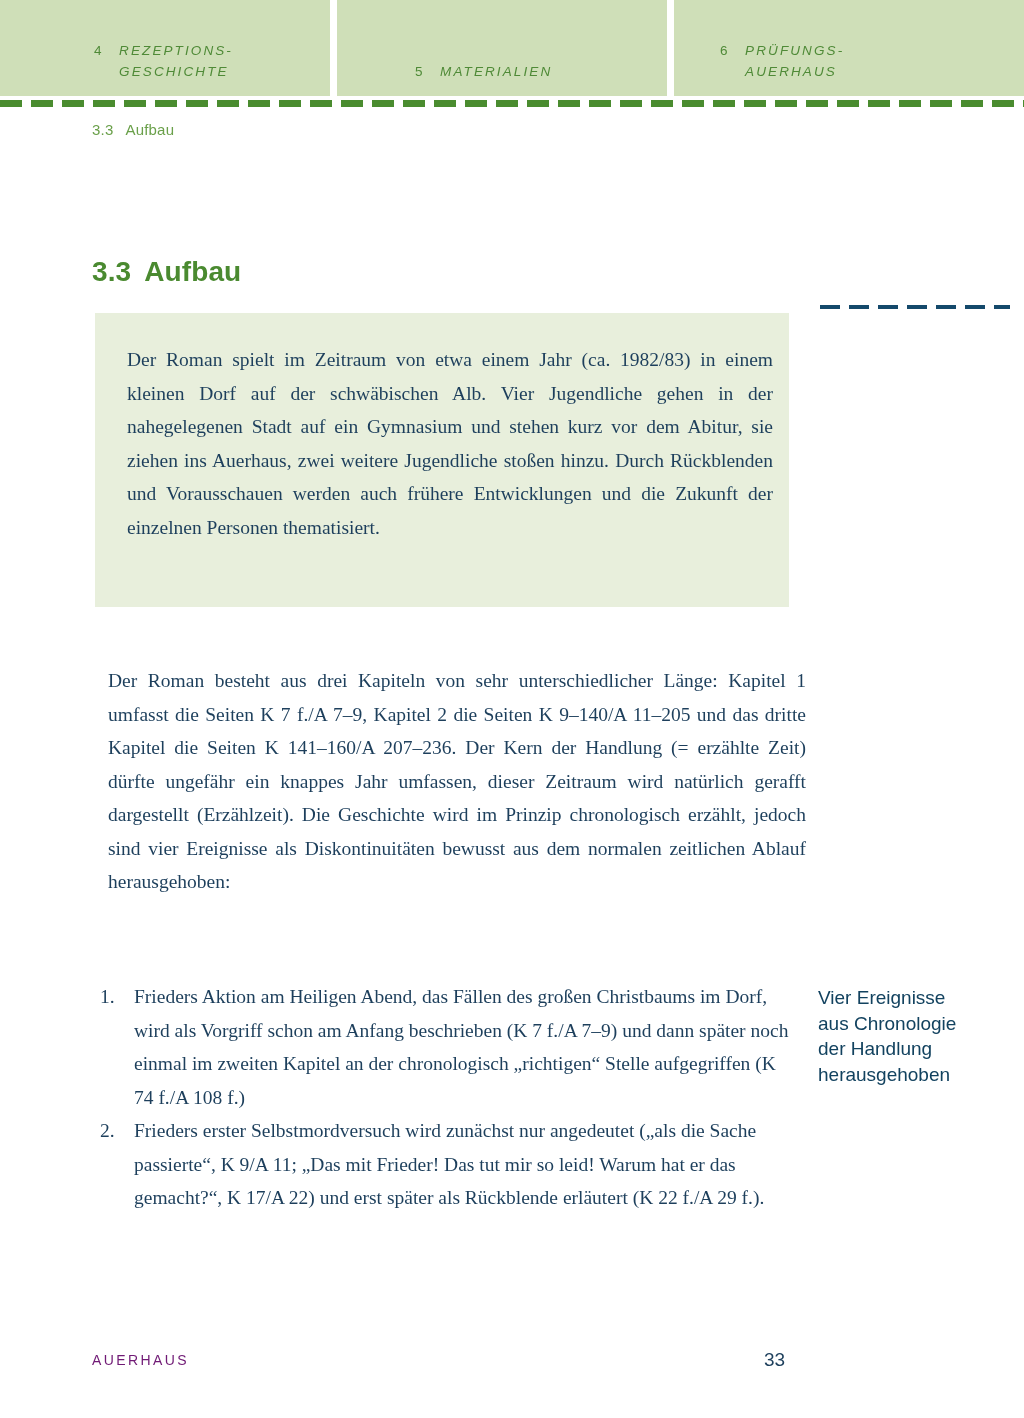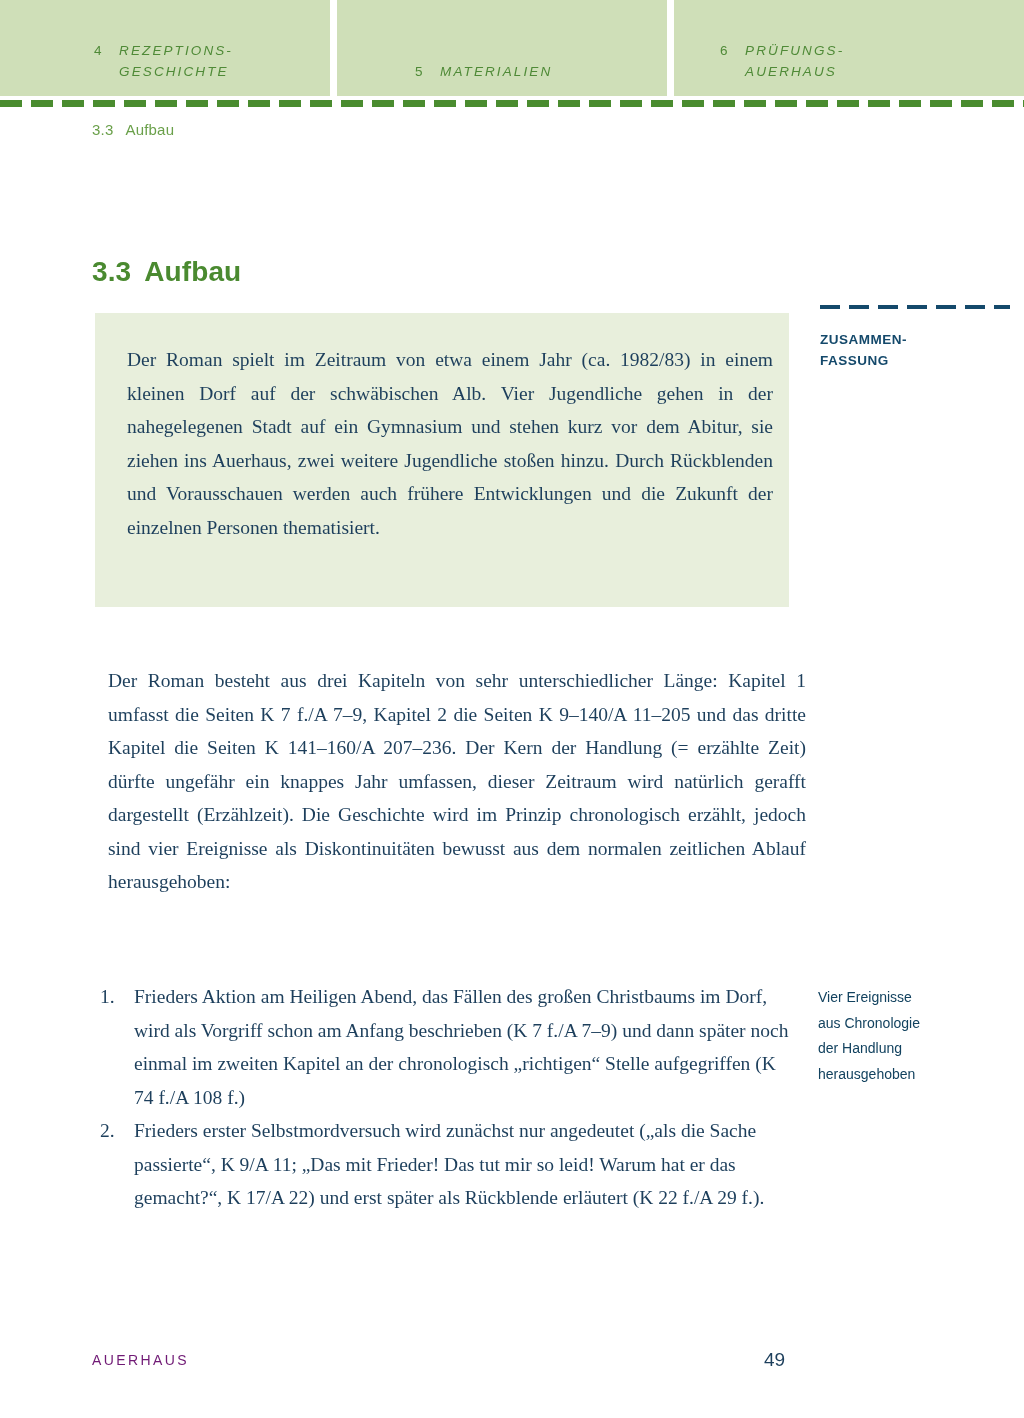--- a/index.html
+++ b/index.html
@@ -146,21 +146,21 @@
     line-height: 21px;
     white-space: pre-line;
   }
 
   
   .margin-note-side {
     position: absolute;
     left: 818px;
     top: 985px;
     width: 200px;
-    font-size: 14px;
+    font-size: 19px;
     color: #12425f;
     line-height: 25.5px;
     white-space: pre-line;
   }
 
   
   .body-text {
     position: absolute;
     left: 92px;
     top: 648px;
@@ -256,22 +256,20 @@
 <h1 class="section-title">
   <span class="st-num">3.3</span><span>Aufbau</span>
 </h1>
 
 <div class="summary-box">
   <p class="summary-text">Der Roman spielt im Zeitraum von etwa einem Jahr (ca. 1982/83) in einem kleinen Dorf auf der schwäbischen Alb. Vier Jugendliche gehen in der nahegelegenen Stadt auf ein Gymnasium und stehen kurz vor dem Abitur, sie ziehen ins Auerhaus, zwei weitere Jugendliche stoßen hinzu. Durch Rückblenden und Vorausschauen werden auch frühere Entwicklungen und die Zukunft der einzelnen Personen thematisiert.</p>
 </div>
 
 <div class="margin-note-summary">
   <div class="mn-dash"></div>
-  <div class="mn-label">ZUSAMMEN-
-FASSUNG</div>
 </div>
 
 <p class="body-text">Der Roman besteht aus drei Kapiteln von sehr unterschiedlicher Länge: Kapitel 1 umfasst die Seiten K 7 f./A 7–9, Kapitel 2 die Seiten K 9–140/A 11–205 und das dritte Kapitel die Seiten K 141–160/A 207–236. Der Kern der Handlung (= erzählte Zeit) dürfte ungefähr ein knappes Jahr umfassen, dieser Zeitraum wird natürlich gerafft dargestellt (Erzählzeit). Die Geschichte wird im Prinzip chronologisch erzählt, jedoch sind vier Ereignisse als Diskontinuitäten bewusst aus dem normalen zeitlichen Ablauf herausgehoben:</p>
 
 <ol class="num-list">
   <li class="num-list-item">
     <span class="num-marker">1.</span>
     <span class="num-body">Frieders Aktion am Heiligen Abend, das Fällen des großen Christbaums im Dorf, wird als Vorgriff schon am Anfang beschrieben (K 7 f./A 7–9) und dann später noch einmal im zweiten Kapitel an der chronologisch „richtigen“ Stelle aufgegriffen (K 74 f./A 108 f.)</span>
   </li>
   <li class="num-list-item">
@@ -279,13 +277,13 @@
     <span class="num-body">Frieders erster Selbstmordversuch wird zunächst nur angedeutet („als die Sache passierte“, K 9/A 11; „Das mit Frieder! Das tut mir so leid! Warum hat er das gemacht?“, K 17/A 22) und erst später als Rückblende erläutert (K 22 f./A 29 f.).</span>
   </li>
 </ol>
 
 <div class="margin-note-side">Vier Ereignisse
 aus Chronologie
 der Handlung
 herausgehoben</div>
 
 <div class="footer-brand">AUERHAUS</div>
-<div class="footer-page">49</div>
+<div class="footer-page">33</div>
 
 </body></html>

